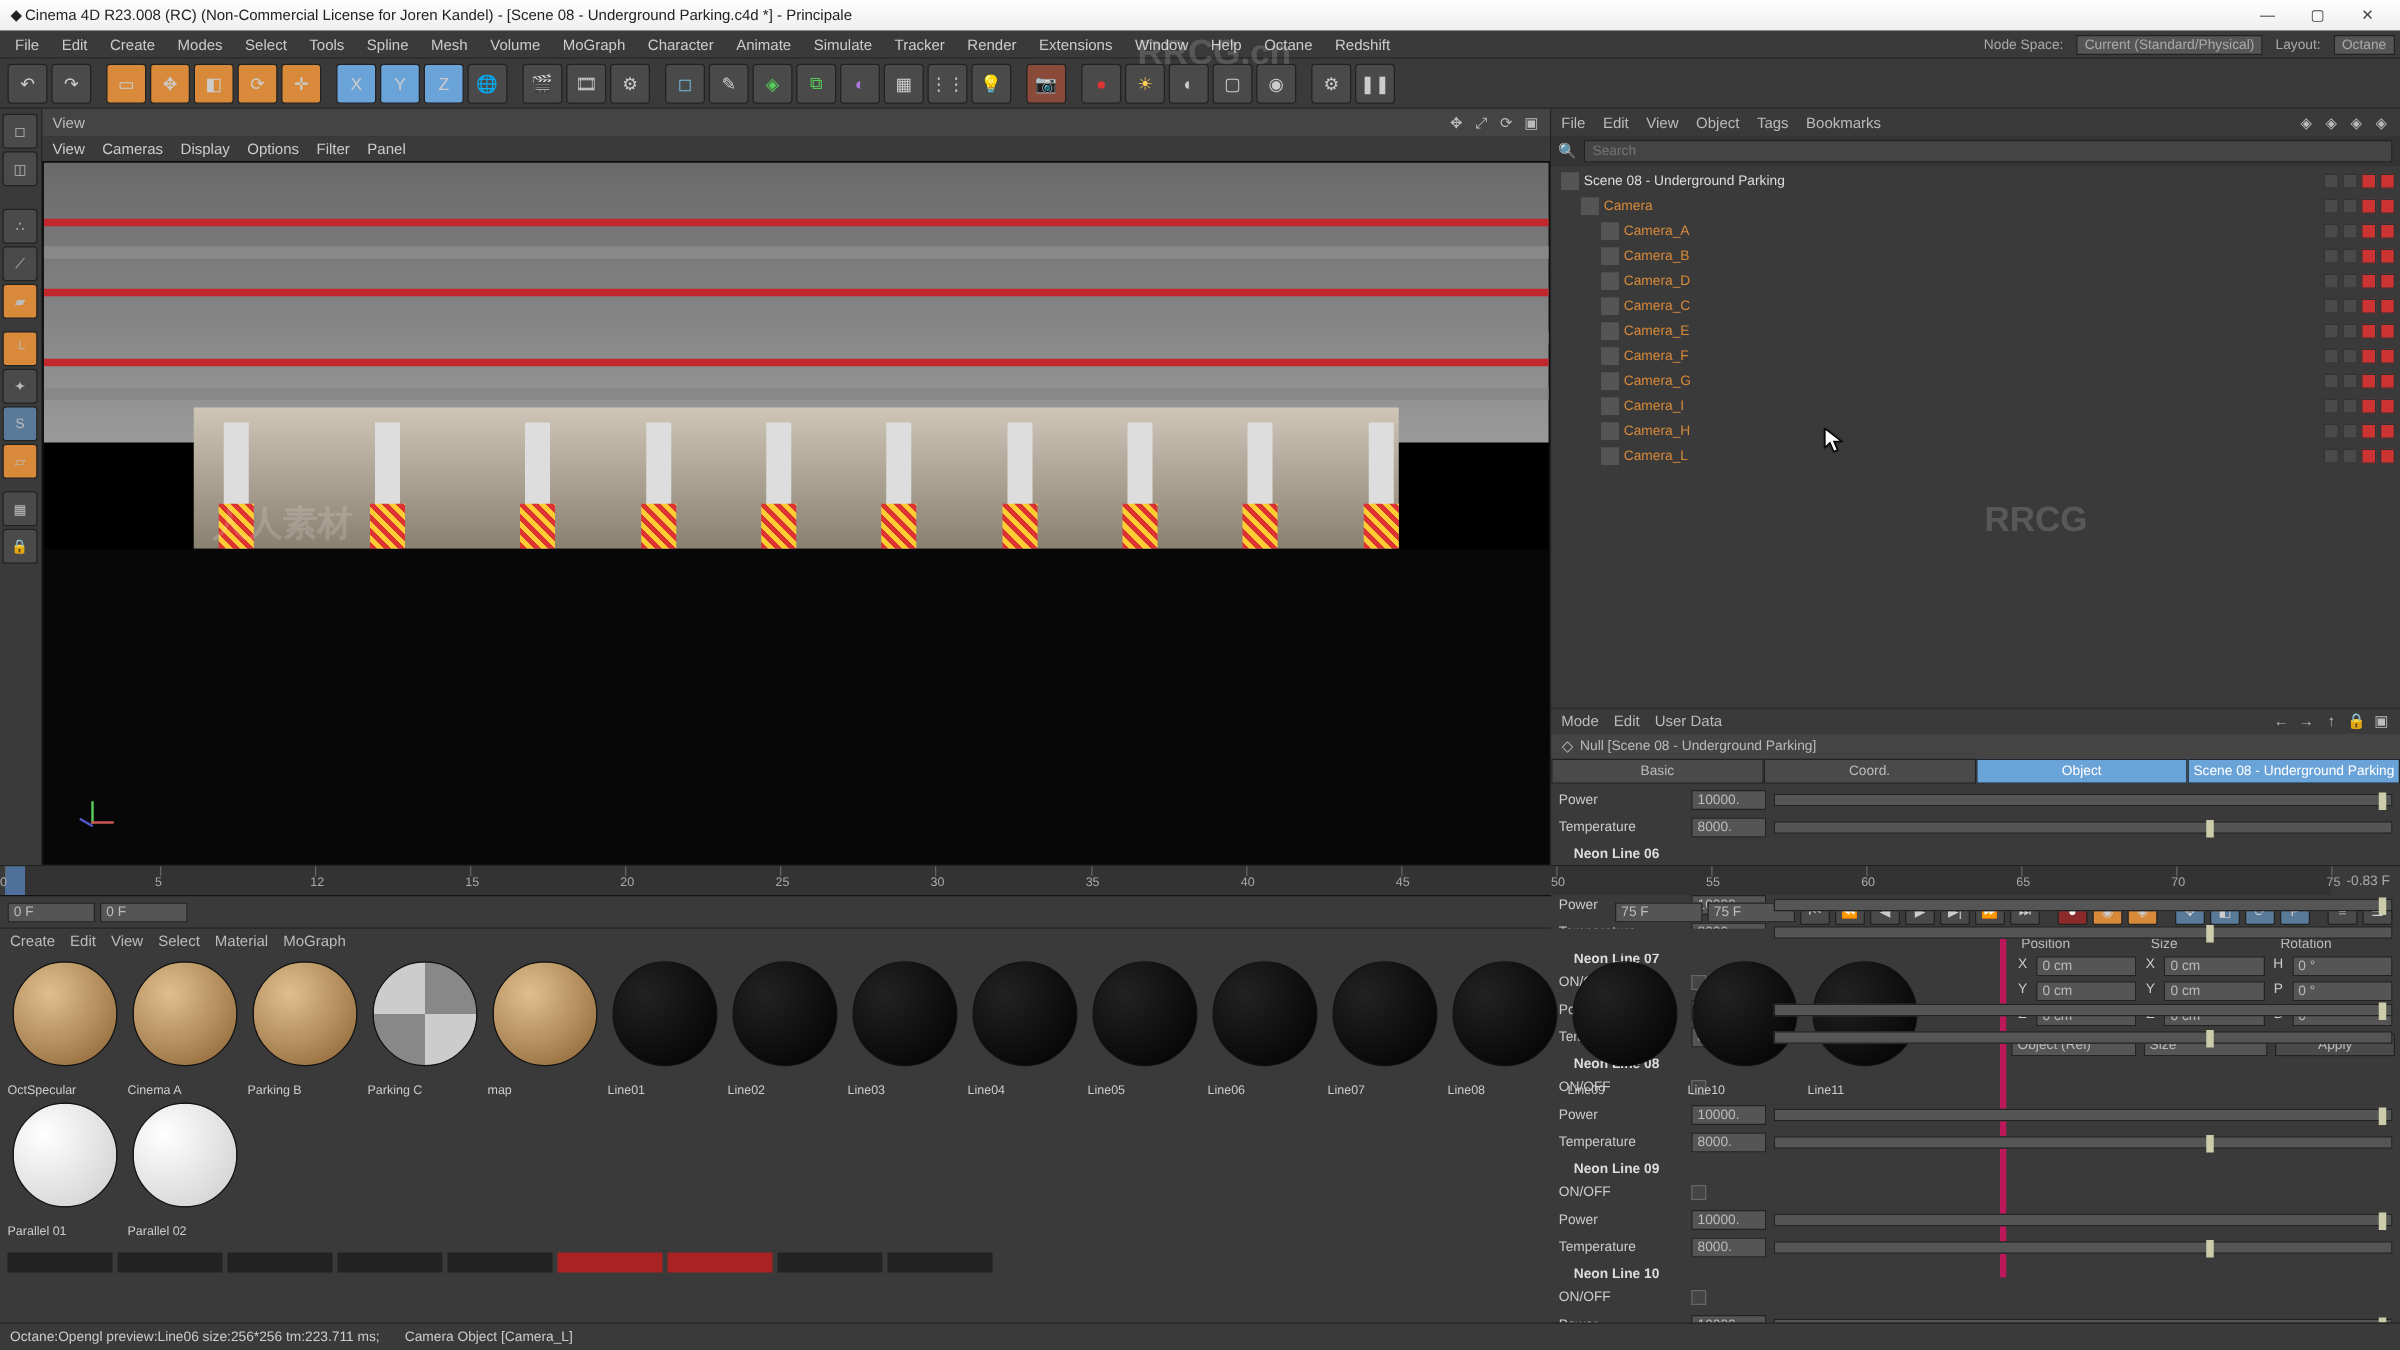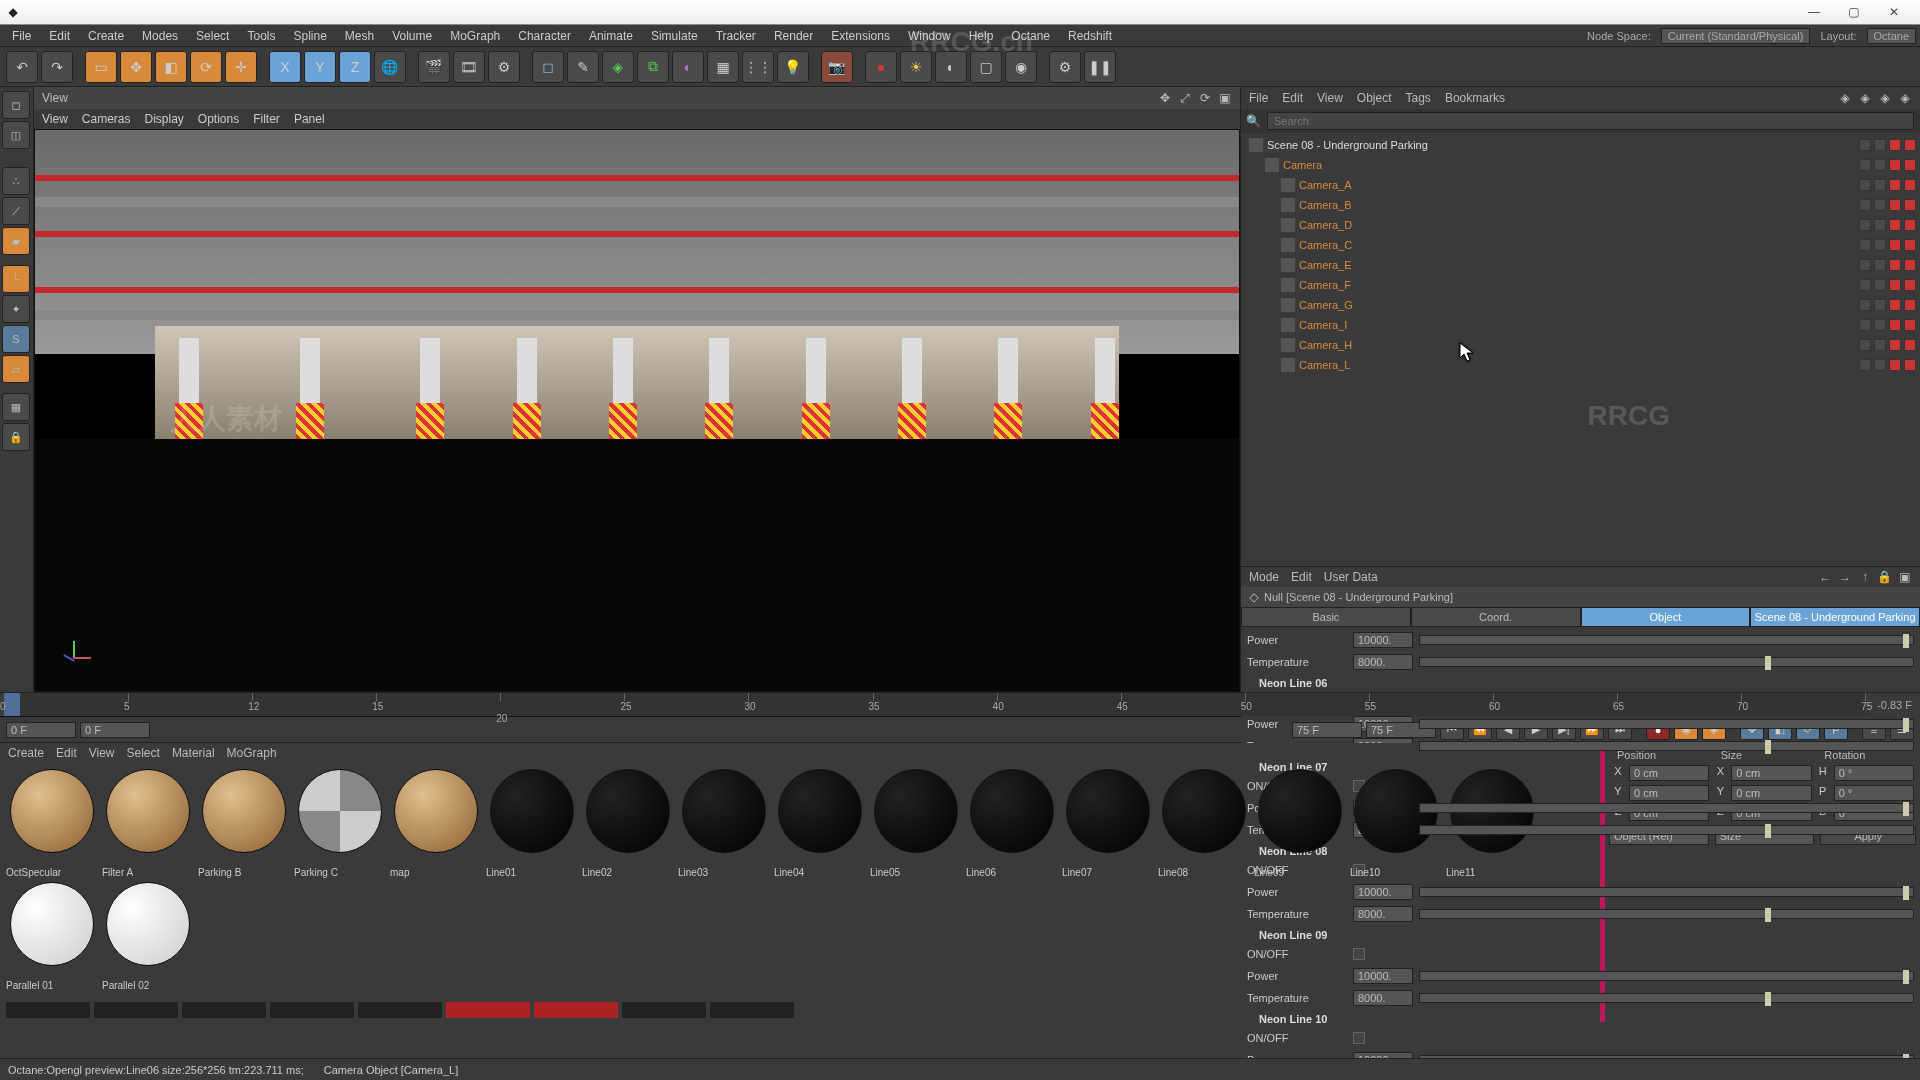--- a/index.html
+++ b/index.html
@@ -130,20 +130,21 @@
 
 .icon-sm{width:14px;height:14px;display:inline-flex;align-items:center;justify-content:center;font-size:12px}
 .bottom-thumbs{height:20px;display:flex;gap:4px;padding:0 6px}
 .bottom-thumbs .th{width:84px;height:16px;background:#222}
 </style>
 </head>
 <body>
 
 <div class="titlebar">
   <span class="icon-sm">◆</span>
+  <span>Cinema 4D R23.008 (RC) (Non-Commercial License for Joren Kandel) - [Scene 08 - Underground Parking.c4d *] - Principale</span>
   <span class="spacer"></span>
   <div class="winbtn">—</div>
   <div class="winbtn">▢</div>
   <div class="winbtn">✕</div>
 </div>
 
 <div class="menubar">
   <span class="m">File</span>
     <span class="m">Edit</span>
     <span class="m">Create</span>
@@ -580,21 +581,21 @@
       <div class="tick" style="left: 6.66667%;">
         <div style="position: absolute; top: 8px; left: -4px;">5</div>
       </div>
       <div class="tick" style="left: 13.3333%;">
         <div style="position: absolute; top: 8px; left: -4px;">12</div>
       </div>
       <div class="tick" style="left: 20%;">
         <div style="position: absolute; top: 8px; left: -4px;">15</div>
       </div>
       <div class="tick" style="left: 26.6667%;">
-        <div style="position: absolute; top: 8px; left: -4px; margin-top: 12px;">20</div>
+        <div style="position: absolute; top: 8px; left: -4px;">20</div>
       </div>
       <div class="tick" style="left: 33.3333%;">
         <div style="position: absolute; top: 8px; left: -4px;">25</div>
       </div>
       <div class="tick" style="left: 40%;">
         <div style="position: absolute; top: 8px; left: -4px;">30</div>
       </div>
       <div class="tick" style="left: 46.6667%;">
         <div style="position: absolute; top: 8px; left: -4px;">35</div>
       </div>
@@ -663,21 +664,21 @@
         <span>Material</span>
         <span>MoGraph</span>
       </div>
     <div class="matgrid" id="matgrid">
         <div class="mat">
           <div class="ball tex"></div>
           <div class="nm">OctSpecular</div>
         </div>
         <div class="mat">
           <div class="ball tex"></div>
-          <div class="nm">Filter A</div>
+          <div class="nm">Cinema A</div>
         </div>
         <div class="mat">
           <div class="ball tex"></div>
           <div class="nm">Parking B</div>
         </div>
         <div class="mat">
           <div class="ball chk"></div>
           <div class="nm">Parking C</div>
         </div>
         <div class="mat">

